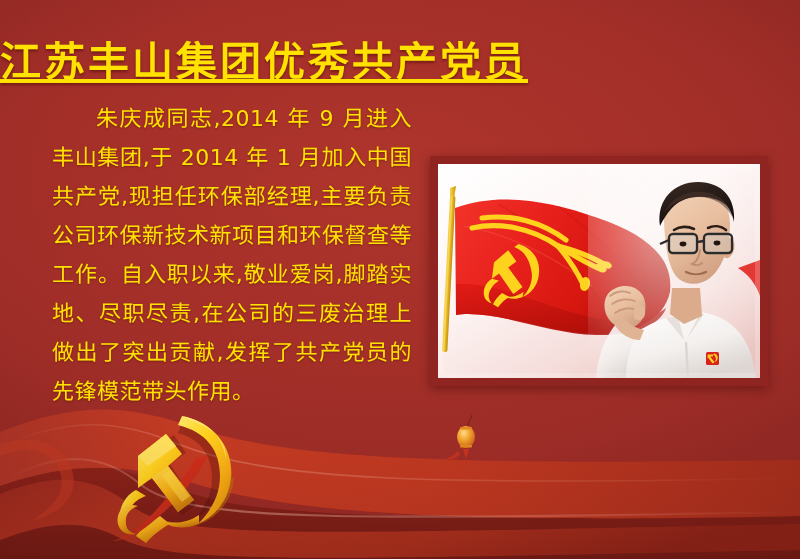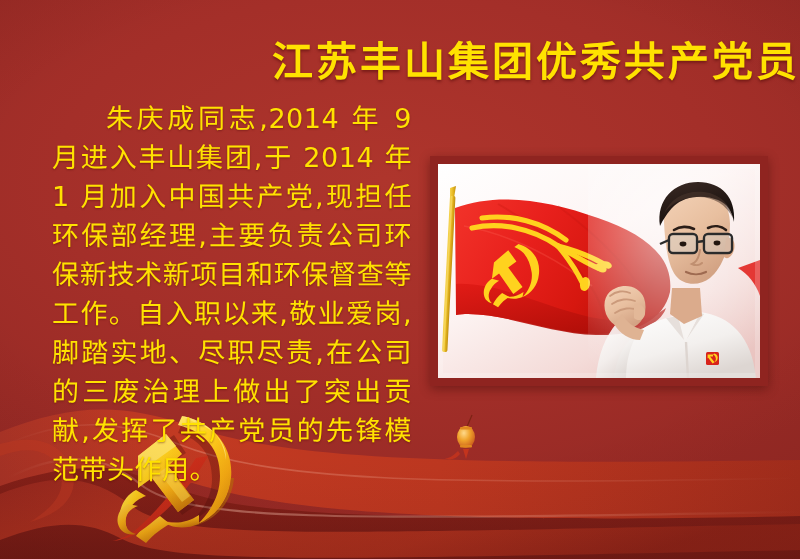--- a/index.html
+++ b/index.html
@@ -53,36 +53,37 @@
     height: 132px;
   }
   .emblem svg { display: block; width: 100%; height: 100%; }
 
   
   .title {
     position: absolute;
     left: 0;
     right: 0;
     top: 28px;
-    text-align: right;
+    text-align: left;
     font-size: 41px;
     font-weight: bold;
     letter-spacing: 3px;
     color: #ffe200;
     text-shadow: 0 2px 3px rgba(80,10,8,0.55);
     white-space: nowrap;
+    text-decoration: underline;
   }
 
   
   .body-text {
     position: absolute;
     left: 52px;
     top: 99px;
     width: 360px;
-    font-size: 27px;
+    font-size: 22px;
     line-height: 39px;
     color: #ffe200;
     text-align: justify;
     text-indent: 2em;
     text-shadow: 0 1px 2px rgba(80,10,8,0.45);
     letter-spacing: 0.5px;
   }
 
   
   .photo-card {

